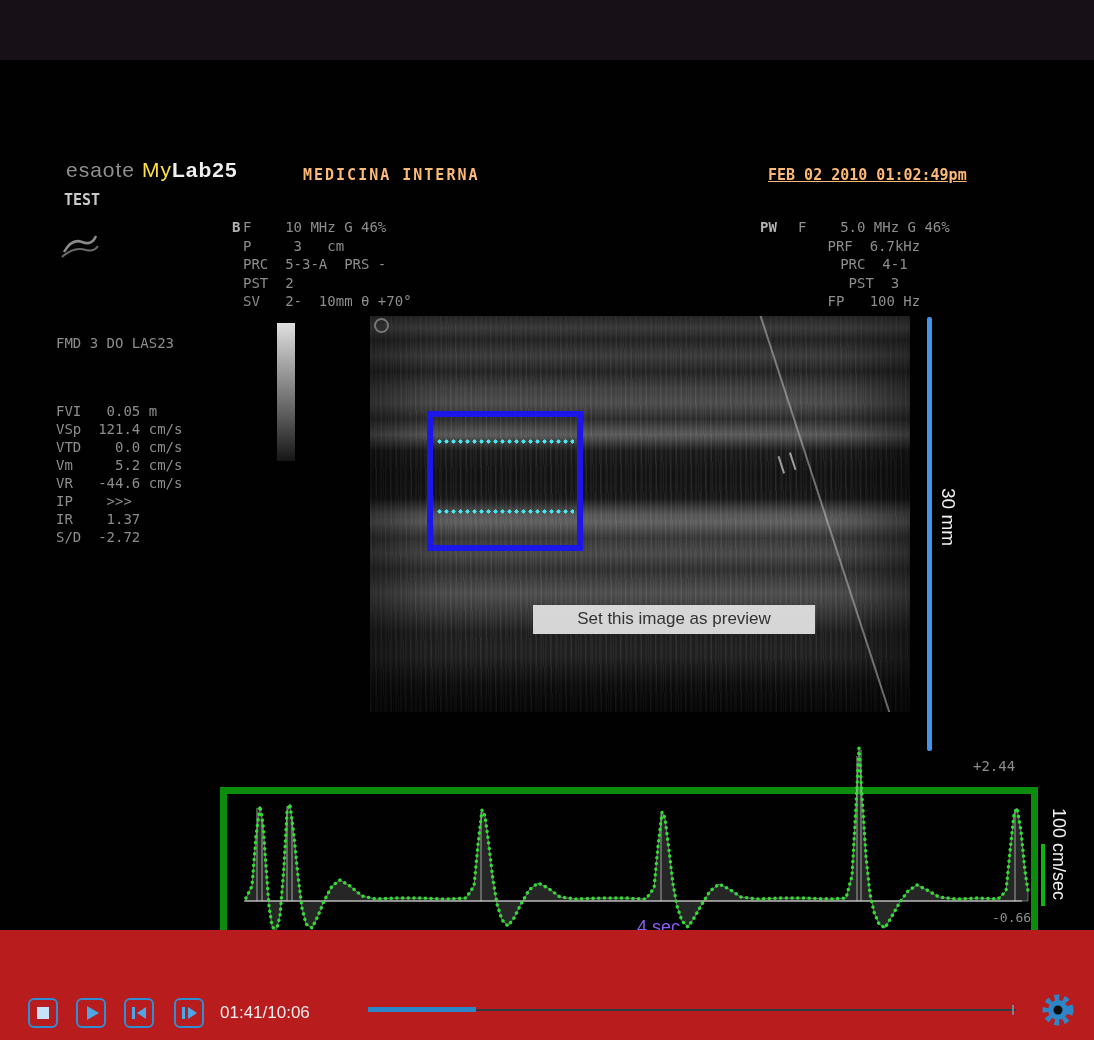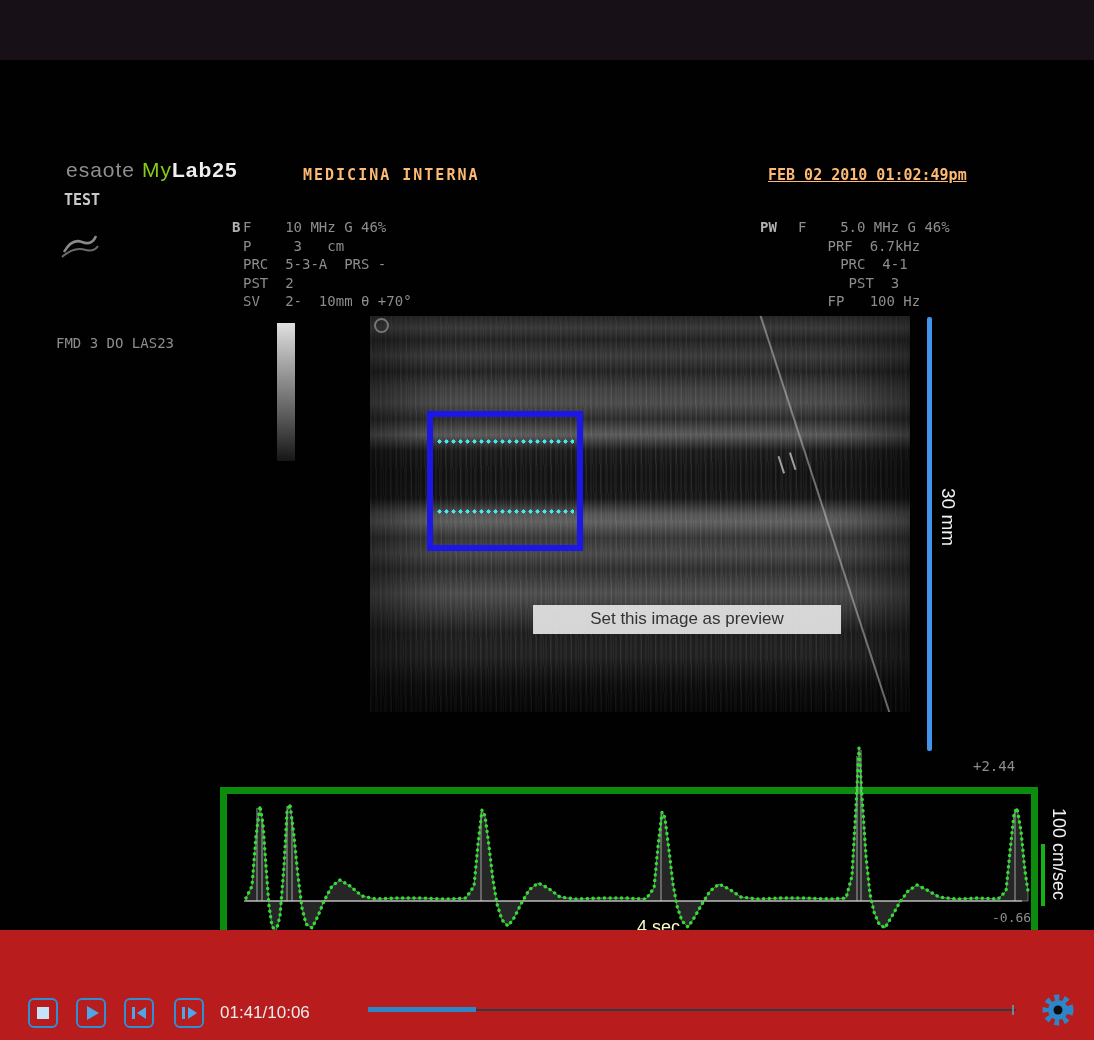--- a/index.html
+++ b/index.html
@@ -10,21 +10,21 @@
   .machine{color:#8d8d8d;font-size:14px;line-height:18px;white-space:pre;}
   .machine-bright{color:#fdba74;font-weight:bold;font-size:15px;white-space:pre;}
 
   
   #topbar{position:absolute;left:0;top:0;width:1094px;height:60px;background:#171016;}
 
   
   #screen{position:absolute;left:0;top:60px;width:1094px;height:868px;background:#010101;}
 
   #logo{left:66px;top:98px;font-size:21px;color:#8f8f8f;letter-spacing:1px;}
-  #logo .mylab{color:#84cc16;}
+  #logo .mylab{color:#fde047;}
   #logo .lab25{color:#efefef;font-weight:bold;}
   #patient-id{left:64px;top:131px;color:#c9c9c9;}
   #department{left:303px;top:106px;letter-spacing:2px;}
   #datetime{left:768px;top:106px;text-decoration:underline;}
 
   .param-label{color:#b2b2b2;font-weight:bold;font-size:14px;line-height:18px;}
   .param-lines div{color:#8d8d8d;font-size:14px;line-height:18.5px;white-space:pre;}
 
   #grayscale-bar{left:277px;top:263px;width:18px;height:138px;
     background:linear-gradient(180deg,#e0e0e0 0%,#9a9a9a 35%,#555 70%,#161616 100%);}
@@ -55,34 +55,34 @@
 
   
   #roi-box{left:427px;top:351px;width:144px;height:128px;border:6px solid #1d16e8;}
   .imt-dots{position:absolute;left:3px;right:3px;height:5px;background-repeat:repeat-x;
     background-image:radial-gradient(circle, #45e8f0 0 1.9px, rgba(0,0,0,0) 2.2px);
     background-size:7px 5px;}
   #imt-dots-near{top:22px;}
   #imt-dots-far{top:92px;}
 
   
-  #preview-button{left:533px;top:545px;width:308px;height:29px;background:rgba(223,223,223,0.95);
+  #preview-button{left:533px;top:545px;width:282px;height:29px;background:rgba(223,223,223,0.95);
     color:#333;font-size:17px;text-align:center;line-height:28px;cursor:pointer;}
 
   
   #depth-line{left:927px;top:257px;width:5px;height:434px;background:#4295ea;border-radius:2px;}
   .vlabel{writing-mode:vertical-rl;color:#f2f2f2;font-size:19px;}
   #depth-label{left:937px;top:428px;}
   #doppler-max{left:973px;top:697px;}
   #doppler-min{left:992px;top:849px;font-size:13px;}
 
   
   #doppler-box{left:220px;top:727px;width:804px;height:171px;border:7px solid #0c8c0c;}
   #doppler-svg{left:226px;top:686px;pointer-events:none;}
-  #time-label{left:637px;top:857px;color:#fef9c3;font-size:18px;}
+  #time-label{left:637px;top:857px;color:#8b5cf6;font-size:18px;}
   #time-scale-line{left:254px;top:888px;width:776px;height:3px;background:#12a312;}
   #velocity-line{left:1041px;top:784px;width:4px;height:62px;background:#12b312;}
   #velocity-label{left:1048px;top:748px;font-size:18px;}
 
   
   #player-bar{position:absolute;left:0;top:930px;width:1094px;height:110px;background:#b91c1c;}
   .pbtn{position:absolute;top:68px;width:30px;height:30px;border:2px solid #2f8fd6;border-radius:6px;
     background:transparent;box-sizing:border-box;padding:0;cursor:pointer;display:flex;
     align-items:center;justify-content:center;}
   #time-display{position:absolute;left:220px;top:73px;color:#ededed;font-size:17px;}
@@ -130,20 +130,30 @@
       <div>PRF  6.7kHz</div>
       <div>PRC  4-1</div>
       <div>PST  3</div>
       <div>FP   100 Hz</div>
     </div>
 
     <div class="abs mono machine" style="left:56px;top:274px;">FMD 3 DO LAS23</div>
 
     <div id="grayscale-bar" class="abs"></div>
 
+    <div class="abs mono" style="left:56px;top:342px;">
+      <div class="machine">FVI   0.05 m</div>
+      <div class="machine">VSp  121.4 cm/s</div>
+      <div class="machine">VTD    0.0 cm/s</div>
+      <div class="machine">Vm     5.2 cm/s</div>
+      <div class="machine">VR   -44.6 cm/s</div>
+      <div class="machine">IP    &gt;&gt;&gt;</div>
+      <div class="machine">IR    1.37</div>
+      <div class="machine">S/D  -2.72</div>
+    </div>
 
     <div id="bmode" class="abs">
       <div id="orientation-marker" class="abs"></div>
       <div id="pw-cursor-line" class="abs"></div>
       <div id="sample-gate" class="abs"></div>
     </div>
 
     <div id="roi-box" class="abs">
       <div id="imt-dots-near" class="imt-dots"></div>
       <div id="imt-dots-far" class="imt-dots"></div>

